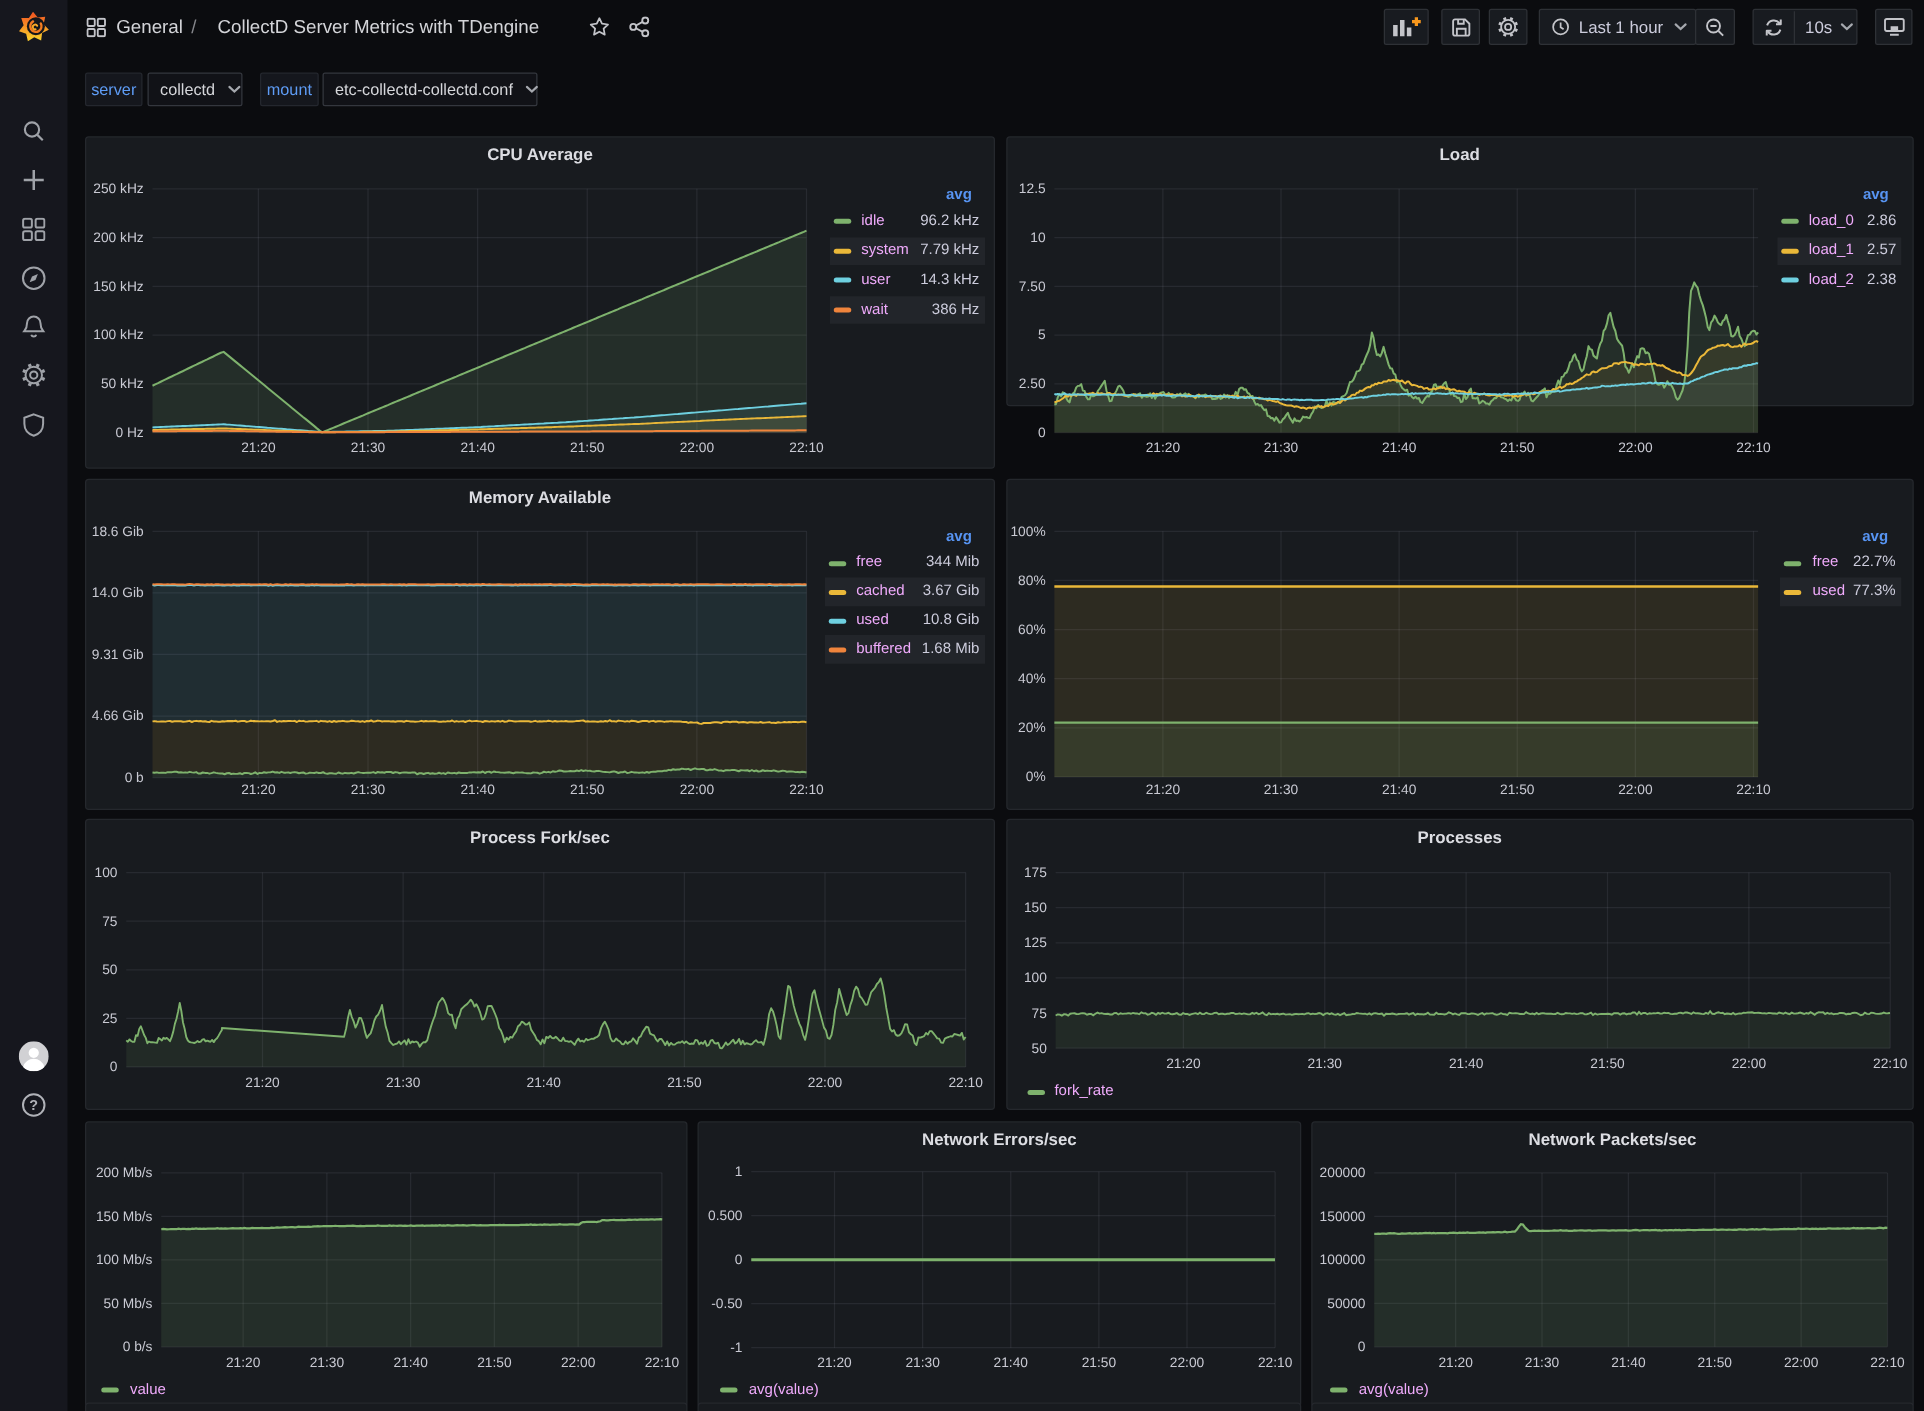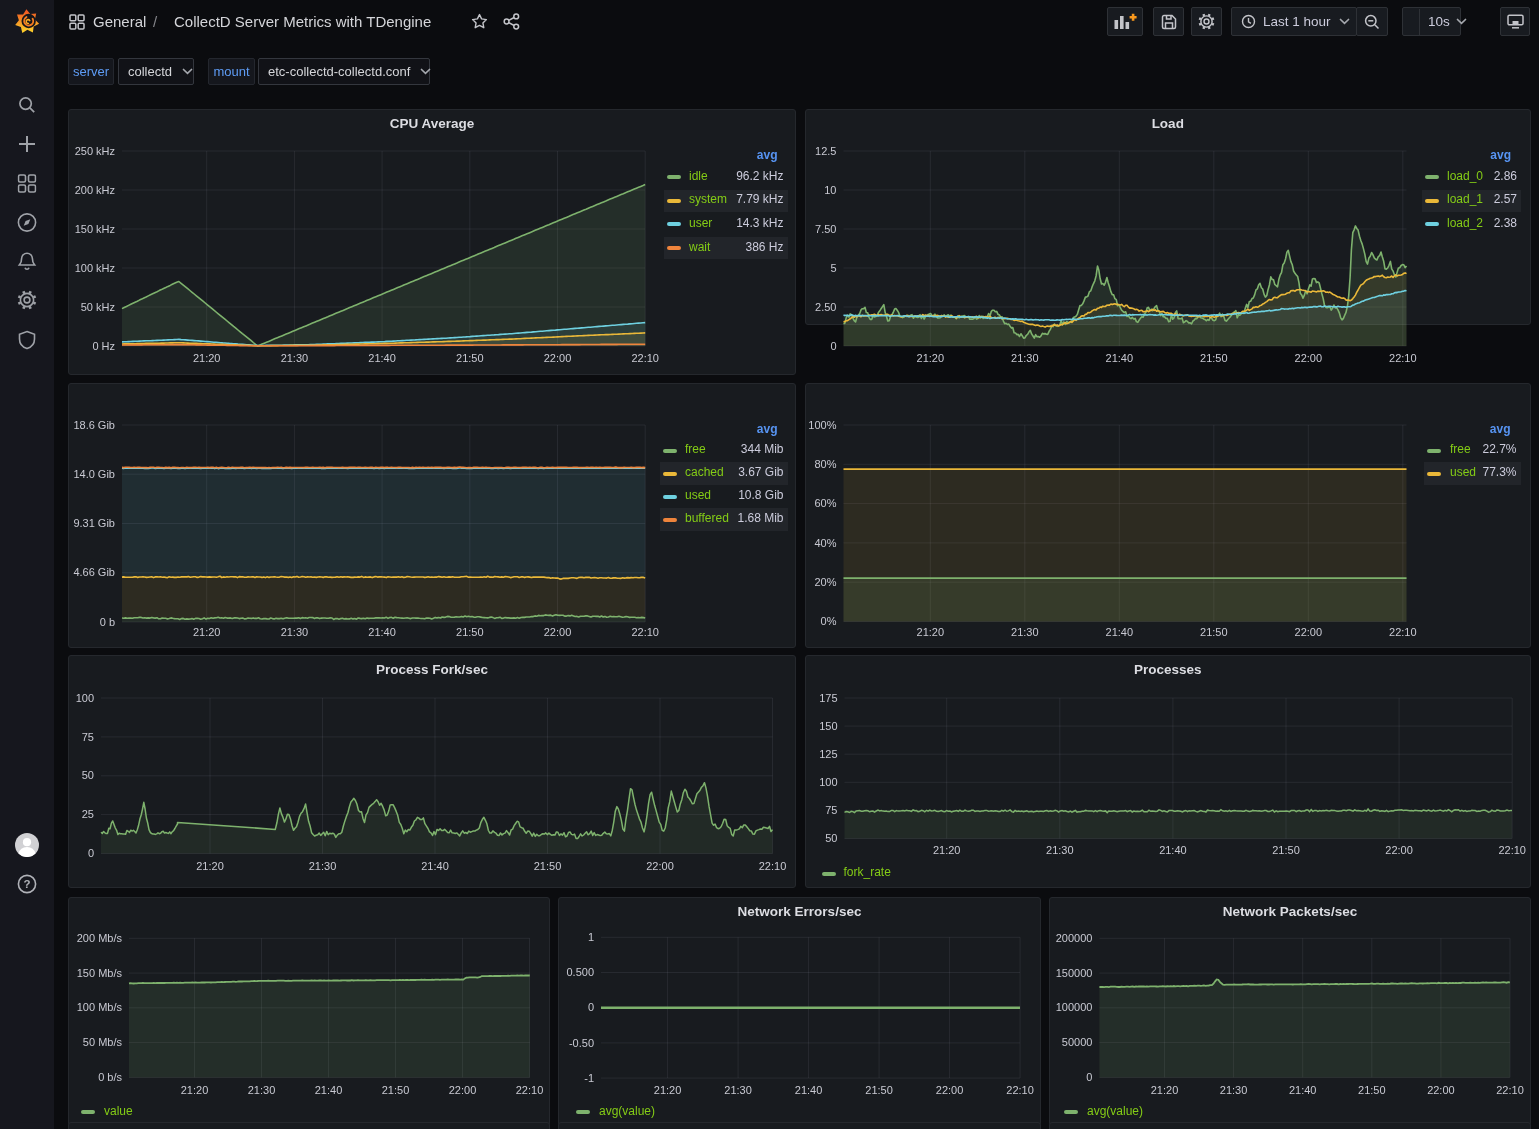--- a/index.html
+++ b/index.html
@@ -11,21 +11,21 @@
 #navbar { position:absolute; left:54px; top:0; width:1485px; height:46px; }
 .crumb { position:absolute; top:13px; font-size:15px; color:#d4d5d9; white-space:nowrap; }
 .tbtn { position:absolute; top:7px; height:29px; background:#181b20; border:1px solid #2e3136; border-radius:2px; display:flex; align-items:center; justify-content:center; color:#ccccdc; }
 .panel { position:absolute; background:#181b1f; border:1px solid #25282d; border-radius:3px;margin-top:12px; }
 .panel svg { position:absolute; left:0; top:0; }
 .ptitle { position:absolute; top:6px; left:0; right:0; text-align:center; font-size:13.5px; font-weight:600; color:#dcdde2; }
 .ax { font-size:11px; fill:#c9cad3; font-family:"Liberation Sans", sans-serif; }
 .lhead { position:absolute; font-size:12px; font-weight:700; color:#5794f2; }
 .lrowbg { position:absolute; background:rgba(204,204,220,0.06); }
 .ldash { position:absolute; width:14px; height:4px; border-radius:2px; }
-.llab { position:absolute; font-size:12px; color:#84cc16; }
+.llab { position:absolute; font-size:12px; color:#f0abfc; }
 .lval { position:absolute; font-size:12px; color:#ccccdc; }
 .chiplab { position:absolute; top:58px; height:27px; background:#15171d; border:1px solid #24272e; border-radius:2px; color:#5e9cf5; font-size:13px; font-weight:500; display:flex; align-items:center; justify-content:center; }
 .chipval { position:absolute; top:58px; height:27px; background:#111217; border:1px solid #34373e; border-radius:2px; color:#d5d6da; font-size:13px; display:flex; align-items:center; padding:0 9px; white-space:nowrap; }
 .chevsvg { display:inline-block; }
 .stub { position:absolute; top:1121.5px; height:12px; background:#181b1f; border:1px solid #25282d; border-radius:3px; }
 </style>
 </head>
 <body>
 <div id="root">
   <div id="sidebar">
@@ -164,21 +164,21 @@
         </span>
     </div>
     <div class="tbtn" style="left:1302px;width:32px">
       <svg width="16" height="16" viewBox="0 0 16 16" fill="none" stroke="#c3c4c9" stroke-width="1.5">
         <circle cx="6.8" cy="6.8" r="5.2"></circle>
           <line x1="10.8" y1="10.8" x2="14.5" y2="14.5"></line>
           <line x1="4.3" y1="6.8" x2="9.3" y2="6.8"></line>
       </svg>
     </div>
 
-    <div class="tbtn" style="left:1348px;width:59px;justify-content:flex-start;padding-left:8px">
+    <div class="tbtn" style="left:1348px;width:84px;justify-content:flex-start;padding-left:8px">
       <svg width="16" height="16" viewBox="0 0 16 16" fill="none" stroke="#c3c4c9" stroke-width="1.6">
         <path d="M2.7 6.3 a5.6 5.6 0 0 1 10.2 -1.2"></path>
         <path d="M13.3 9.7 a5.6 5.6 0 0 1 -10.2 1.2"></path>
         <path d="M13.6 1.6 v3.8 h-3.8" stroke-linejoin="round"></path>
         <path d="M2.4 14.4 v-3.8 h3.8" stroke-linejoin="round"></path>
       </svg>
       <span style="border-left:1px solid #2e3136;height:26px;margin-left:8px"></span>
       <span style="margin-left:8px;font-size:13.5px">10s</span>
       <span style="margin-left:6px;display:flex">
           <svg class="chevsvg" width="11" height="7" viewBox="0 0 11 7" fill="none" stroke="#a5a8ae" stroke-width="1.7" stroke-linecap="round">
@@ -300,20 +300,21 @@
       <div class="lval" style="right:13.0px;top:58.5px">2.86</div>
       <div class="lrowbg" style="left:616.5px;top:79.5px;width:99px;height:22.5px"></div>
       <div class="ldash" style="left:619.5px;top:88.7px;background:#eab839"></div>
       <div class="llab" style="left:641.5px;top:82.2px">load_1</div>
       <div class="lval" style="right:13.0px;top:82.2px">2.57</div>
       <div class="ldash" style="left:619.5px;top:112.4px;background:#6ed0e0"></div>
       <div class="llab" style="left:641.5px;top:105.9px">load_2</div>
       <div class="lval" style="right:13.0px;top:105.9px">2.38</div>
     </div>
 <div class="panel" style="left:68px;top:370.5px;width:728px;height:265.5px">
+      <div class="ptitle">Memory Available</div>
       <svg width="728" height="265.5" viewBox="0 0 728 265.5">
         <line x1="53.0" y1="238.0" x2="576.2" y2="238.0" stroke="rgba(204,204,220,0.09)" stroke-width="1"></line>
         <text x="46.0" y="241.6" text-anchor="end" class="ax">0 b</text>
         <line x1="53.0" y1="188.8" x2="576.2" y2="188.8" stroke="rgba(204,204,220,0.09)" stroke-width="1"></line>
         <text x="46.0" y="192.3" text-anchor="end" class="ax">4.66 Gib</text>
         <line x1="53.0" y1="139.5" x2="576.2" y2="139.5" stroke="rgba(204,204,220,0.09)" stroke-width="1"></line>
         <text x="46.0" y="143.1" text-anchor="end" class="ax">9.31 Gib</text>
         <line x1="53.0" y1="90.2" x2="576.2" y2="90.2" stroke="rgba(204,204,220,0.09)" stroke-width="1"></line>
         <text x="46.0" y="93.8" text-anchor="end" class="ax">14.0 Gib</text>
         <line x1="53.0" y1="41.0" x2="576.2" y2="41.0" stroke="rgba(204,204,220,0.09)" stroke-width="1"></line>

